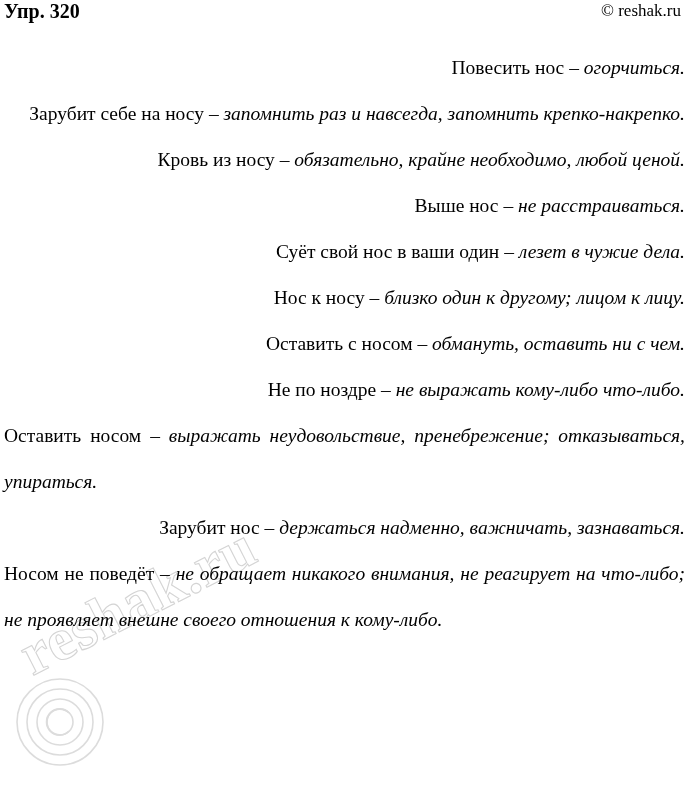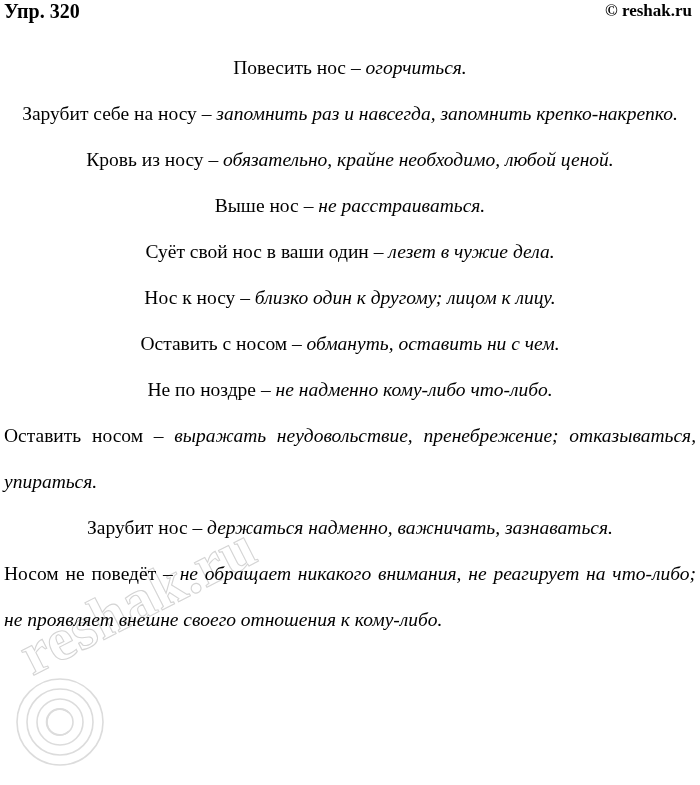--- a/index.html
+++ b/index.html
@@ -16,56 +16,56 @@
     font-family: "Liberation Serif", "DejaVu Serif", serif;
     color: #000000;
     -webkit-font-smoothing: antialiased;
   }
 
   .page {
     position: relative;
     width: 700px;
     height: 785px;
     box-sizing: border-box;
-    padding: 0 4px 0 4px;
+    padding: 0 15px 0 4px;
     z-index: 2;
   }
 
   
   .header {
     position: relative;
     height: 30px;
     display: flex;
     align-items: flex-start;
     justify-content: space-between;
   }
   .exercise-title {
     font-size: 20px;
     font-weight: bold;
     line-height: 22px;
     letter-spacing: 0px;
     white-space: nowrap;
   }
   .copyright {
     font-size: 17px;
-    font-weight: bold;
+    font-weight: normal;
     line-height: 22px;
     white-space: nowrap;
     padding-right: 4px;
   }
 
   
   .content {
     margin-top: 15px;
   }
   .idiom {
     font-size: 19.5px;
     line-height: 46px;
     margin: 0 0 0 0;
-    text-align: center;
+    text-align: right;
     hyphens: none;
   }
   .idiom.justify {
     text-align: justify;
     text-align-last: left;
   }
   .idiom .term {
     font-style: normal;
   }
   .idiom .dash {
@@ -128,19 +128,19 @@
   </div>
 
   <div class="content">
       <p class="idiom"><span class="term">Повесить нос</span> <span class="dash">–</span> <span class="gloss">огорчиться.</span></p>
       <p class="idiom"><span class="term">Зарубит себе на носу</span> <span class="dash">–</span> <span class="gloss">запомнить раз и навсегда, запомнить крепко-накрепко.</span></p>
       <p class="idiom"><span class="term">Кровь из носу</span> <span class="dash">–</span> <span class="gloss">обязательно, крайне необходимо, любой ценой.</span></p>
       <p class="idiom"><span class="term">Выше нос</span> <span class="dash">–</span> <span class="gloss">не расстраиваться.</span></p>
       <p class="idiom"><span class="term">Суёт свой нос в ваши один</span> <span class="dash">–</span> <span class="gloss">лезет в чужие дела.</span></p>
       <p class="idiom"><span class="term">Нос к носу</span> <span class="dash">–</span> <span class="gloss">близко один к другому; лицом к лицу.</span></p>
       <p class="idiom"><span class="term">Оставить с носом</span> <span class="dash">–</span> <span class="gloss">обмануть, оставить ни с чем.</span></p>
-      <p class="idiom"><span class="term">Не по ноздре</span> <span class="dash">–</span> <span class="gloss">не надменно кому-либо что-либо.</span></p>
+      <p class="idiom"><span class="term">Не по ноздре</span> <span class="dash">–</span> <span class="gloss">не выражать кому-либо что-либо.</span></p>
       <p class="idiom justify"><span class="term">Оставить носом</span> <span class="dash">–</span> <span class="gloss">выражать неудовольствие, пренебрежение; отказываться, упираться.</span></p>
       <p class="idiom"><span class="term">Зарубит нос</span> <span class="dash">–</span> <span class="gloss">держаться надменно, важничать, зазнаваться.</span></p>
       <p class="idiom justify"><span class="term">Носом не поведёт</span> <span class="dash">–</span> <span class="gloss">не обращает никакого внимания, не реагирует на что-либо; не проявляет внешне своего отношения к кому-либо.</span></p>
     </div>
 
 </div>
 
 </body></html>

